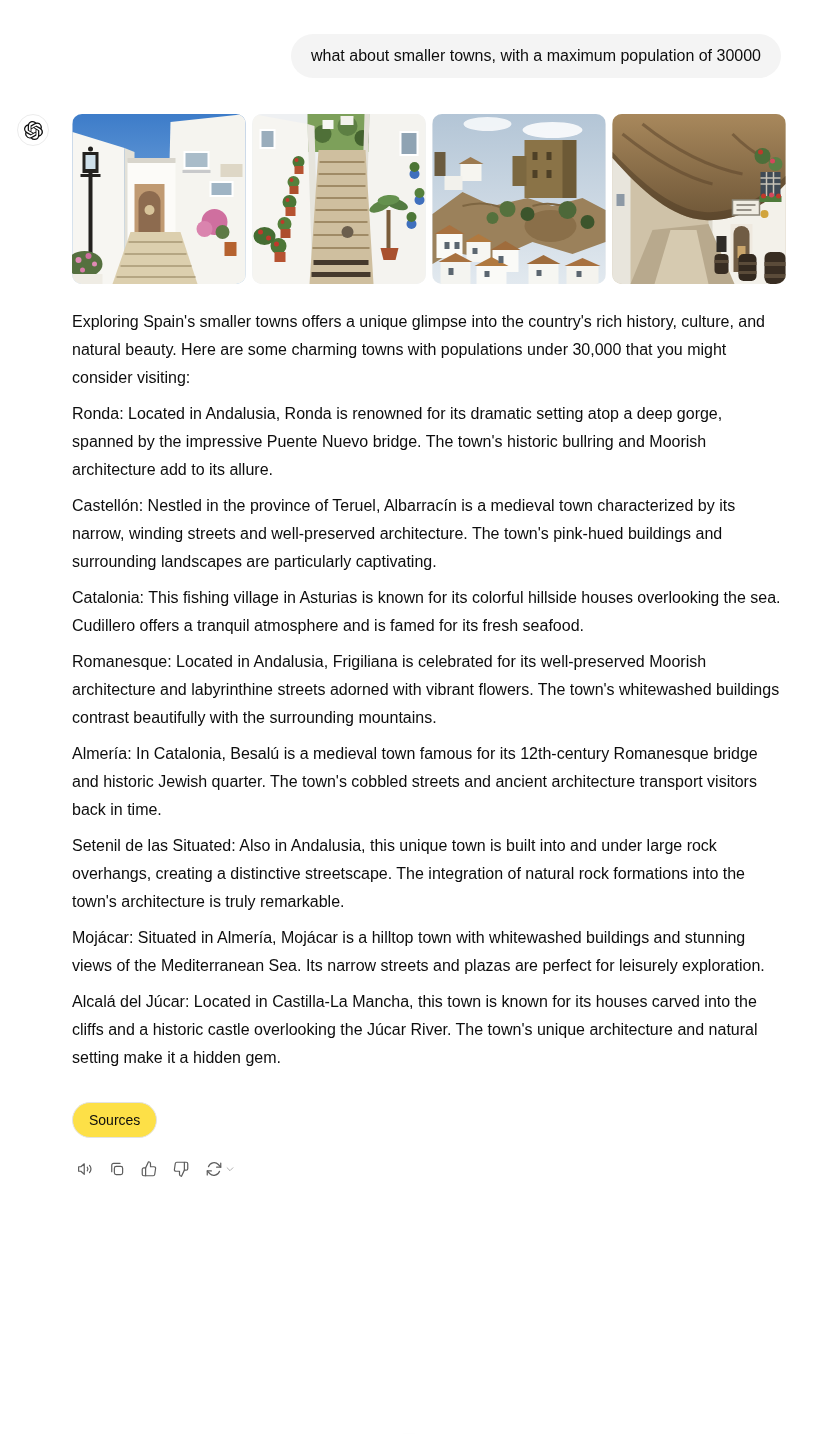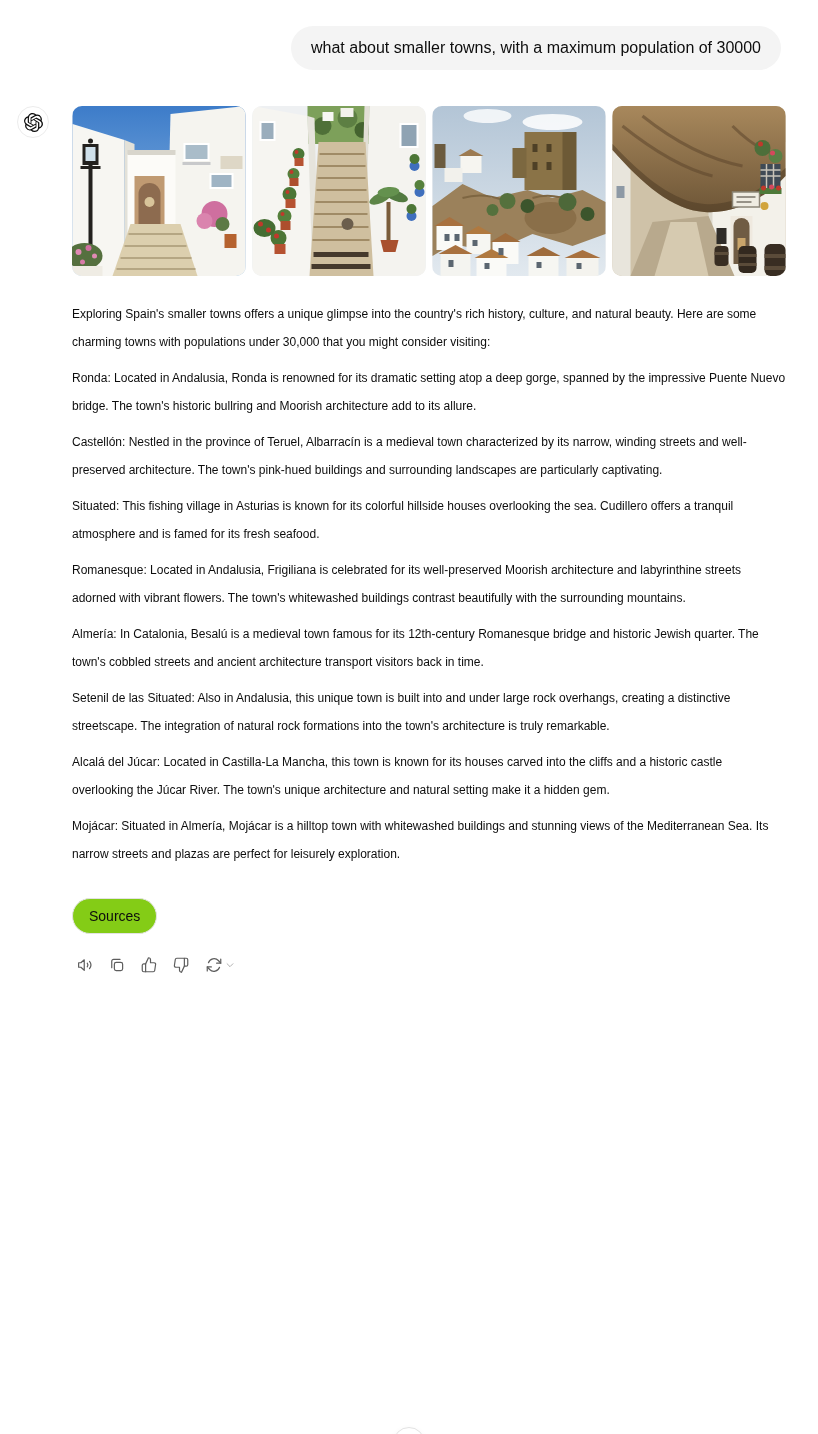--- a/index.html
+++ b/index.html
@@ -1,44 +1,44 @@
 <!DOCTYPE html>
 <html><head>
 <meta charset="utf-8">
 <style>
   * { margin:0; padding:0; box-sizing:border-box; }
   html,body { width:818px; height:1434px; overflow:hidden; background:#fff;
     font-family:"Liberation Sans", sans-serif; color:#0d0d0d; }
-  .page { position:relative; width:818px; height:1154px; }
+  .page { position:relative; width:818px; height:1154px;margin-top:8px; }
 
   
   .user-row { display:flex; justify-content:flex-end; padding:26px 37px 0 72px; }
   .user-bubble { background:#f4f4f4; border-radius:22px; padding:10px 20px;
     font-size:16px; line-height:24px; max-width:560px; }
 
   
   .assistant-row { position:relative; margin:36px 32px 0 72px; width:714px; }
   .avatar { position:absolute; left:-55px; top:0px; width:32px; height:32px;
     border:1px solid #ececec; border-radius:50%; background:#fff;
     display:flex; align-items:center; justify-content:center; }
   .avatar svg { width:19px; height:19px; }
 
   .gallery { display:flex; gap:6px; margin-top:9px; }
   .photo { flex:1 1 0; height:170px; border-radius:10px; overflow:hidden;
     position:relative; cursor:pointer; box-shadow: inset 0 0 0 1px rgba(0,0,0,.04); }
   .photo svg { display:block; width:100%; height:100%; }
 
   .md { margin-top:24px; }
-  .md p { font-size:12px; line-height:28px; margin:8px 0; }
+  .md p { font-size:16px; line-height:28px; margin:8px 0; }
   .md p:first-child { margin-top:0; }
   .md strong { font-weight:normal; }
 
   .sources-btn { margin-top:22px; display:inline-flex; align-items:center;
     height:36px; padding:0 16px; border:1px solid #e3e3e3; border-radius:18px;
-    background:#84cc16; font-family:"Liberation Sans", sans-serif;
+    background:#fde047; font-family:"Liberation Sans", sans-serif;
     font-size:14px; font-weight:500; color:#0d0d0d; cursor:pointer; }
 
   .actions { display:flex; align-items:center; gap:6px; margin-top:18px; }
   .action-btn { width:26px; height:26px; border:none; background:transparent;
     display:flex; align-items:center; justify-content:center; cursor:pointer;
     border-radius:6px; padding:0; }
   .action-btn.wide { width:40px; gap:2px; }
   .action-btn svg { width:18px; height:18px; stroke:#5d5d5d; fill:none;
     stroke-width:1.6; stroke-linecap:round; stroke-linejoin:round; }
   .action-btn svg.chev { width:10px; height:10px; stroke:#8a8a8a; }
@@ -286,26 +286,26 @@
           <circle cx="152" cy="100" r="4" fill="#d1a43c"></circle>
         </svg>
       </figure>
 
     </div>
 
     <div class="md">
       <p><span>Exploring Spain's smaller towns offers a unique glimpse into the country's rich history, culture, and natural beauty. Here are some charming towns with populations under 30,000 that you might consider visiting:</span></p>
       <p><strong>Ronda</strong><span>: Located in Andalusia, Ronda is renowned for its dramatic setting atop a deep gorge, spanned by the impressive Puente Nuevo bridge. The town's historic bullring and Moorish architecture add to its allure.</span></p>
       <p><strong>Castellón</strong><span>: Nestled in the province of Teruel, Albarracín is a medieval town characterized by its narrow, winding streets and well-preserved architecture. The town's pink-hued buildings and surrounding landscapes are particularly captivating.</span></p>
-      <p><strong>Situated</strong><span>: This fishing village in Asturias is known for its colorful hillside houses overlooking the sea. Cudillero offers a tranquil atmosphere and is famed for its fresh seafood.</span></p>
+      <p><strong>Catalonia</strong><span>: This fishing village in Asturias is known for its colorful hillside houses overlooking the sea. Cudillero offers a tranquil atmosphere and is famed for its fresh seafood.</span></p>
       <p><strong>Romanesque</strong><span>: Located in Andalusia, Frigiliana is celebrated for its well-preserved Moorish architecture and labyrinthine streets adorned with vibrant flowers. The town's whitewashed buildings contrast beautifully with the surrounding mountains.</span></p>
       <p><strong>Almería</strong><span>: In Catalonia, Besalú is a medieval town famous for its 12th-century Romanesque bridge and historic Jewish quarter. The town's cobbled streets and ancient architecture transport visitors back in time.</span></p>
       <p><strong>Setenil de las Situated</strong><span>: Also in Andalusia, this unique town is built into and under large rock overhangs, creating a distinctive streetscape. The integration of natural rock formations into the town's architecture is truly remarkable.</span></p>
+      <p><strong>Mojácar</strong><span>: Situated in Almería, Mojácar is a hilltop town with whitewashed buildings and stunning views of the Mediterranean Sea. Its narrow streets and plazas are perfect for leisurely exploration.</span></p>
       <p><strong>Alcalá del Júcar</strong><span>: Located in Castilla-La Mancha, this town is known for its houses carved into the cliffs and a historic castle overlooking the Júcar River. The town's unique architecture and natural setting make it a hidden gem.</span></p>
-      <p><strong>Mojácar</strong><span>: Situated in Almería, Mojácar is a hilltop town with whitewashed buildings and stunning views of the Mediterranean Sea. Its narrow streets and plazas are perfect for leisurely exploration.</span></p>
     </div>
 
     <button class="sources-btn">Sources</button>
 
     <div class="actions">
       <button class="action-btn" aria-label="read-aloud-icon">
         <svg viewBox="0 0 24 24">
           <path d="M11 5 L6.5 9 H3.5 v6 h3 L11 19 z"></path>
           <path d="M15 9.5 a4.2 4.2 0 0 1 0 5"></path>
           <path d="M18 7.2 a7.6 7.6 0 0 1 0 9.6"></path>

